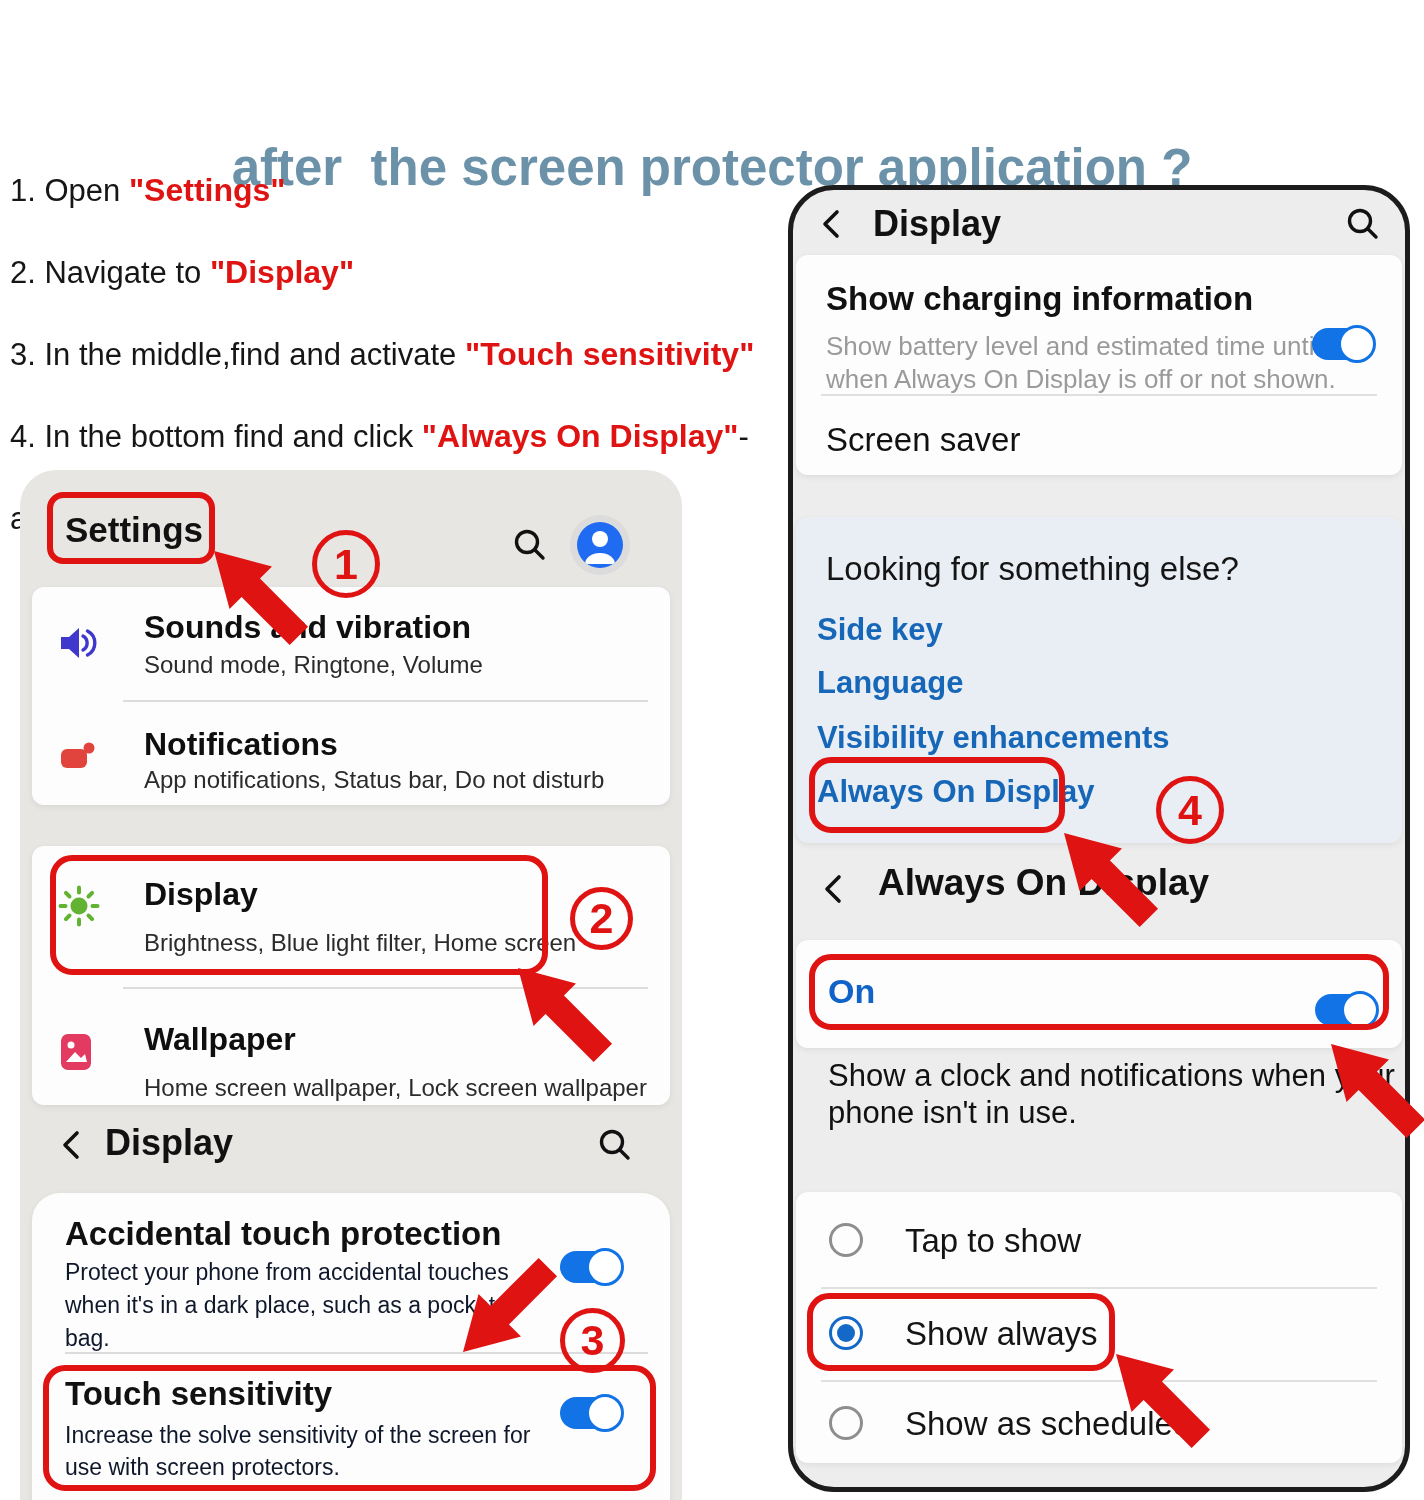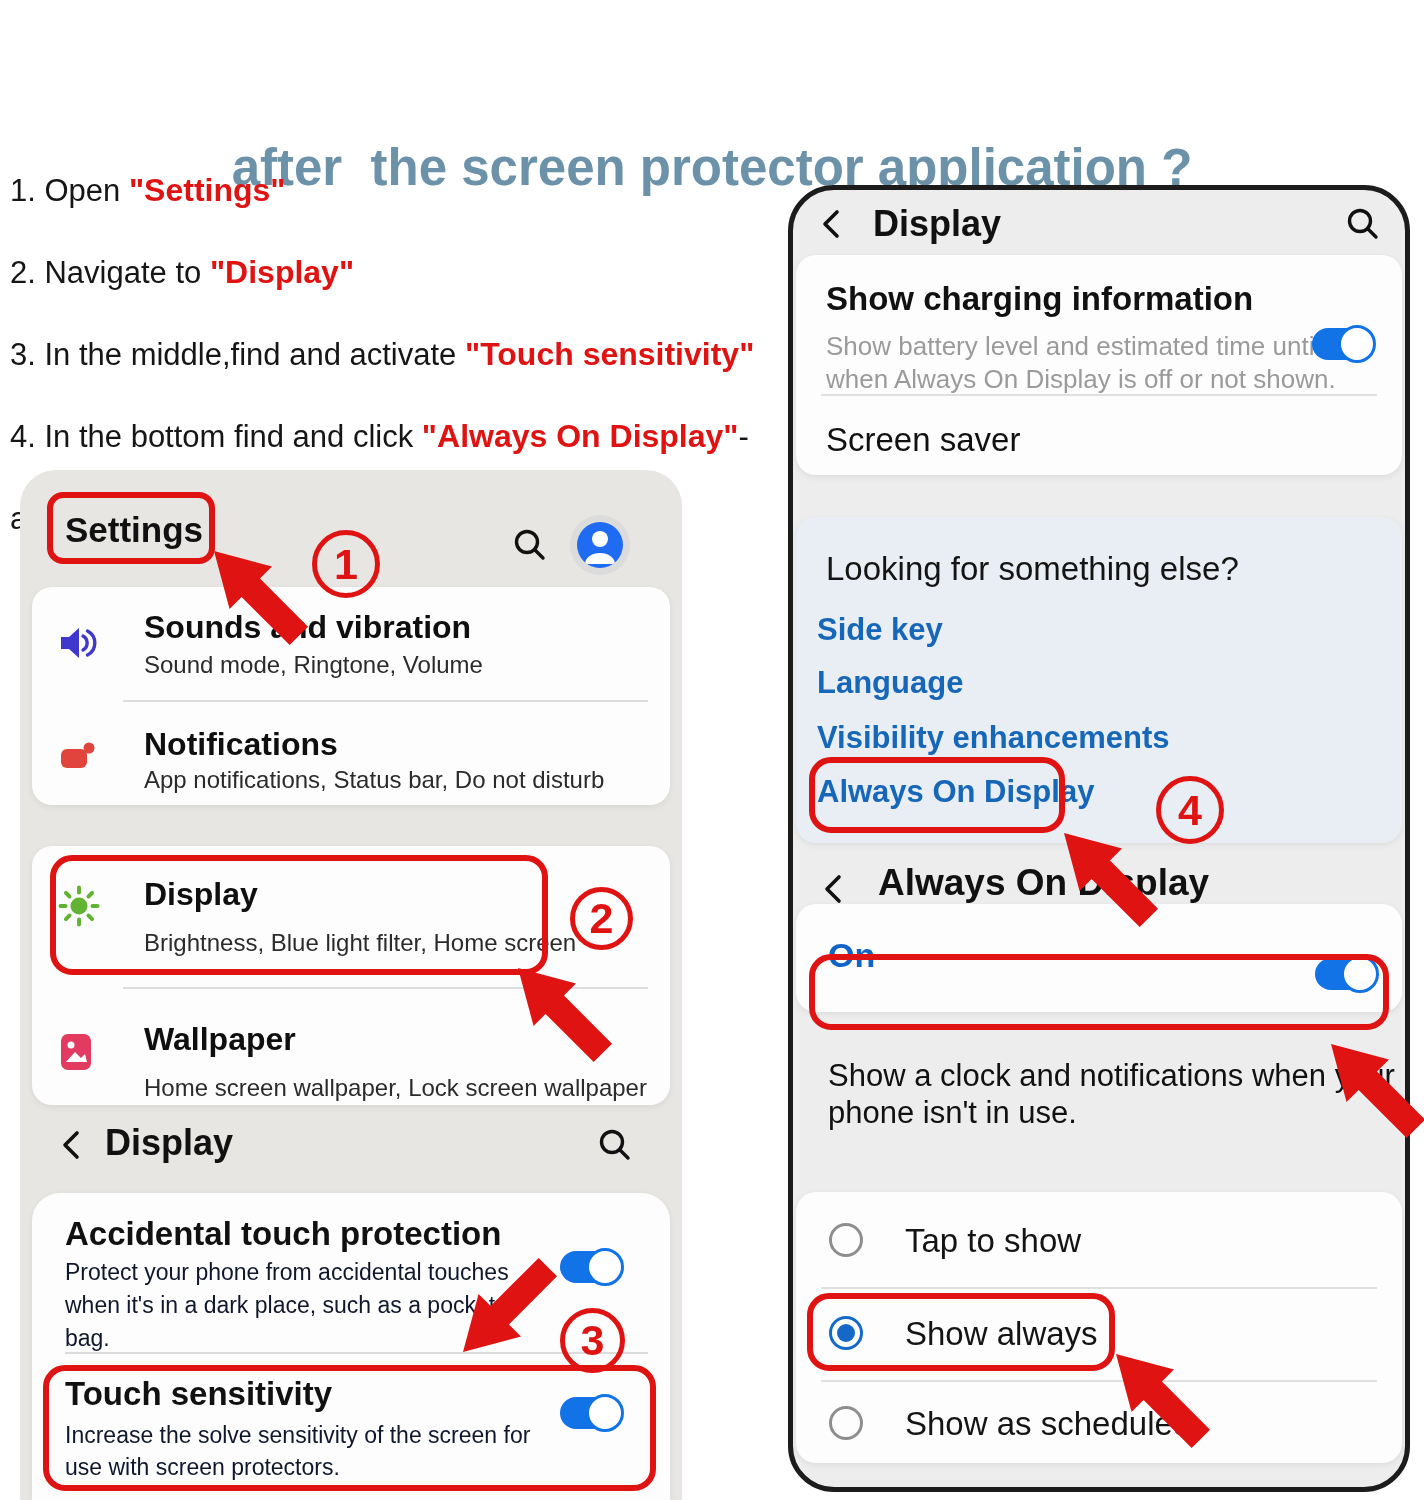--- a/index.html
+++ b/index.html
@@ -10,21 +10,21 @@
   
   .main-title{position:absolute;top:0;left:0;width:100%;text-align:center;
     font-size:51px;font-weight:700;line-height:67px;color:#6b92a9;white-space:pre-wrap;}
 
   
   .instructions{position:absolute;left:10px;top:163px;font-size:31px;color:#161616;}
   .instr{line-height:55px;margin-bottom:27px;white-space:nowrap;}
   .instr .red{color:#e01313;font-weight:700;font-size:32px;}
 
   
-  .card{position:absolute;background:#fdfdfd;border-radius:20px;box-shadow:0 2px 6px rgba(0,0,0,.07);}
+  .card{position:absolute;background:#fdfdfd;border-radius:12px;box-shadow:0 2px 6px rgba(0,0,0,.07);}
   .divider{position:absolute;height:2px;background:#dcdcdc;}
   .toggle{position:absolute;width:58px;height:32px;border-radius:16px;background:#1173e6;}
   .toggle .knob{position:absolute;left:26px;top:-3px;width:38px;height:38px;border-radius:50%;
     background:#fff;border:3px solid #1173e6;box-sizing:border-box;}
   .radio{position:absolute;width:34px;height:34px;border-radius:50%;border:3px solid #8e8e8e;
     box-sizing:border-box;background:#fdfdfd;}
   .radio .dot{display:none;}
   .radio.sel{border-color:#1469c8;}
   .radio.sel .dot{display:block;position:absolute;left:5px;top:5px;width:18px;height:18px;
     border-radius:50%;background:#1469c8;}
@@ -51,21 +51,21 @@
   .c3-desc{position:absolute;left:33px;font-size:23px;color:#0f172a;white-space:nowrap;}
 
   
   .phone-right{position:absolute;left:788px;top:185px;width:622px;height:1307px;background:#ededed;
     border:5px solid #1c1c1c;border-radius:46px;box-sizing:border-box;overflow:hidden;}
   .rp-back{left:22px;top:16px;}
   .rp-title{left:80px;top:13px;font-size:36px;font-weight:600;}
   .rp-search{left:552px;top:16px;}
   .rp-card1{left:3px;top:65px;width:606px;height:220px;}
   .rp-card2{left:3px;top:327px;width:606px;height:326px;background:#e9edf4;}
-  .rp-card3{left:3px;top:714px;width:606px;height:108px;}
+  .rp-card3{left:3px;top:750px;width:606px;height:108px;}
   .rp-card4{left:3px;top:1002px;width:606px;height:271px;}
   .rp-item-title{position:absolute;left:30px;font-size:33px;font-weight:600;white-space:nowrap;}
   .rp-desc{position:absolute;left:30px;font-size:26px;color:#9a9a9a;white-space:nowrap;}
   .rp-div{left:25px;right:25px;background:#e0e0e0;}
   .lf-title{position:absolute;left:30px;top:33px;font-size:33px;color:#141414;white-space:nowrap;}
   .lf-link{position:absolute;left:21px;font-size:31px;font-weight:700;color:#1767b8;white-space:nowrap;}
   .rp-aod-back{left:24px;top:681px;}
   .rp-aod-title{left:85px;top:672px;font-size:37px;font-weight:700;}
   .on-label{position:absolute;left:32px;top:32px;font-size:34px;font-weight:700;color:#1163c8;}
   .aod-desc{position:absolute;left:35px;font-size:31px;color:#111;white-space:nowrap;}

